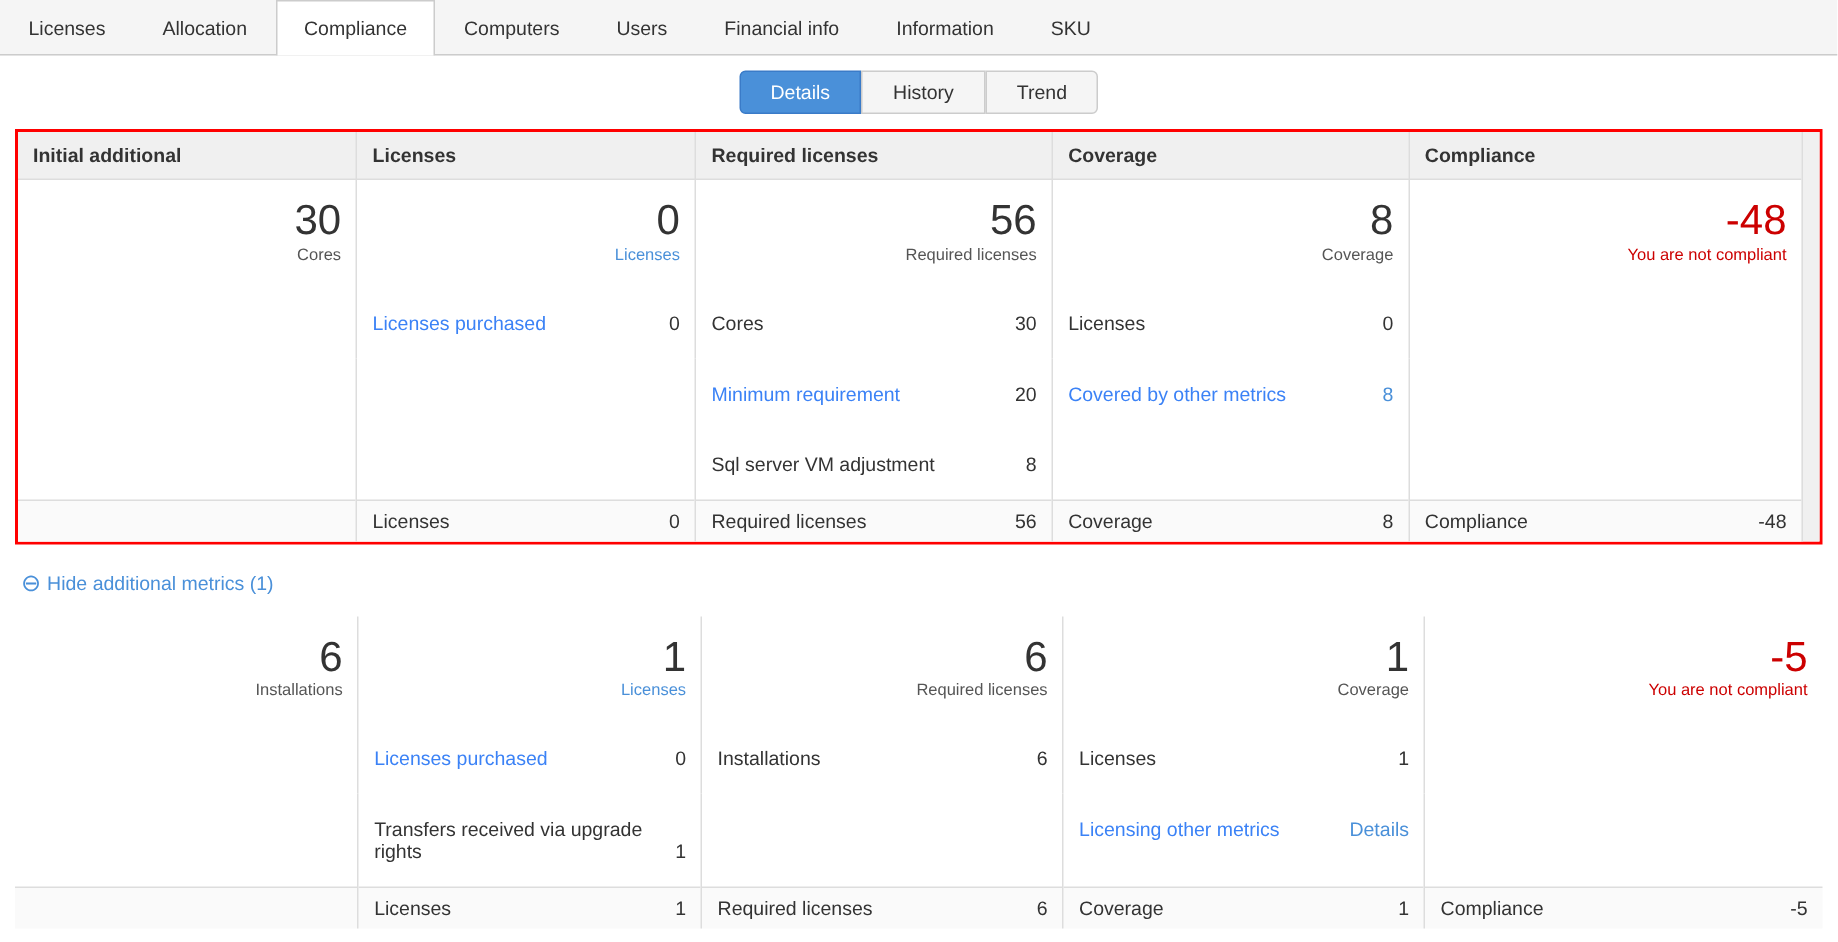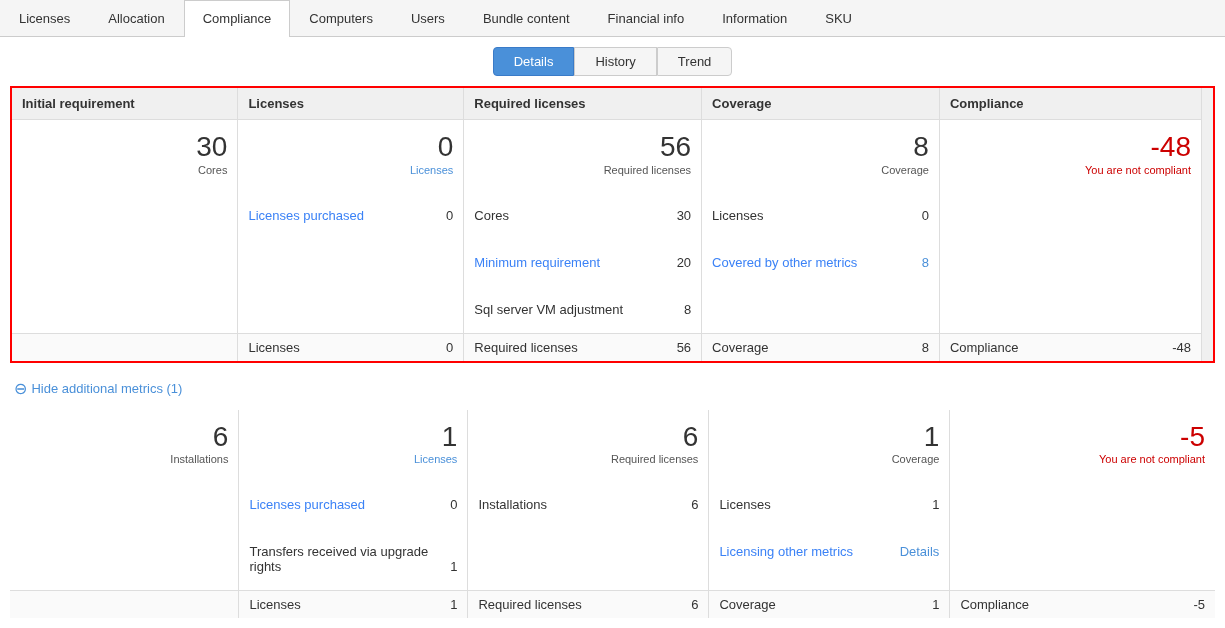--- a/index.html
+++ b/index.html
@@ -155,40 +155,39 @@
   </style>
 </head>
 <body>
 
 <div class="top-tabs">
   <div class="top-tab">Licenses</div>
   <div class="top-tab">Allocation</div>
   <div class="top-tab active">Compliance</div>
   <div class="top-tab">Computers</div>
   <div class="top-tab">Users</div>
-  <div class="top-tab">Bundle content</div>
   <div class="top-tab">Financial info</div>
   <div class="top-tab">Information</div>
   <div class="top-tab">SKU</div>
 </div>
 
 <div class="sub-tabs">
   <div class="sub-tab active">Details</div>
   <div class="sub-tab">History</div>
   <div class="sub-tab">Trend</div>
 </div>
 
 <div class="content">
 
   <div class="red-bordered">
     <div class="table-with-scroll">
       <table class="data-table">
         <thead>
           <tr>
-            <th class="col-initial">Initial requirement</th>
+            <th class="col-initial">Initial additional</th>
             <th class="col-licenses">Licenses</th>
             <th class="col-required">Required licenses</th>
             <th class="col-coverage">Coverage</th>
             <th class="col-compliance">Compliance</th>
           </tr>
         </thead>
         <tbody>
 
           <tr class="main-value-row">
             <td>

